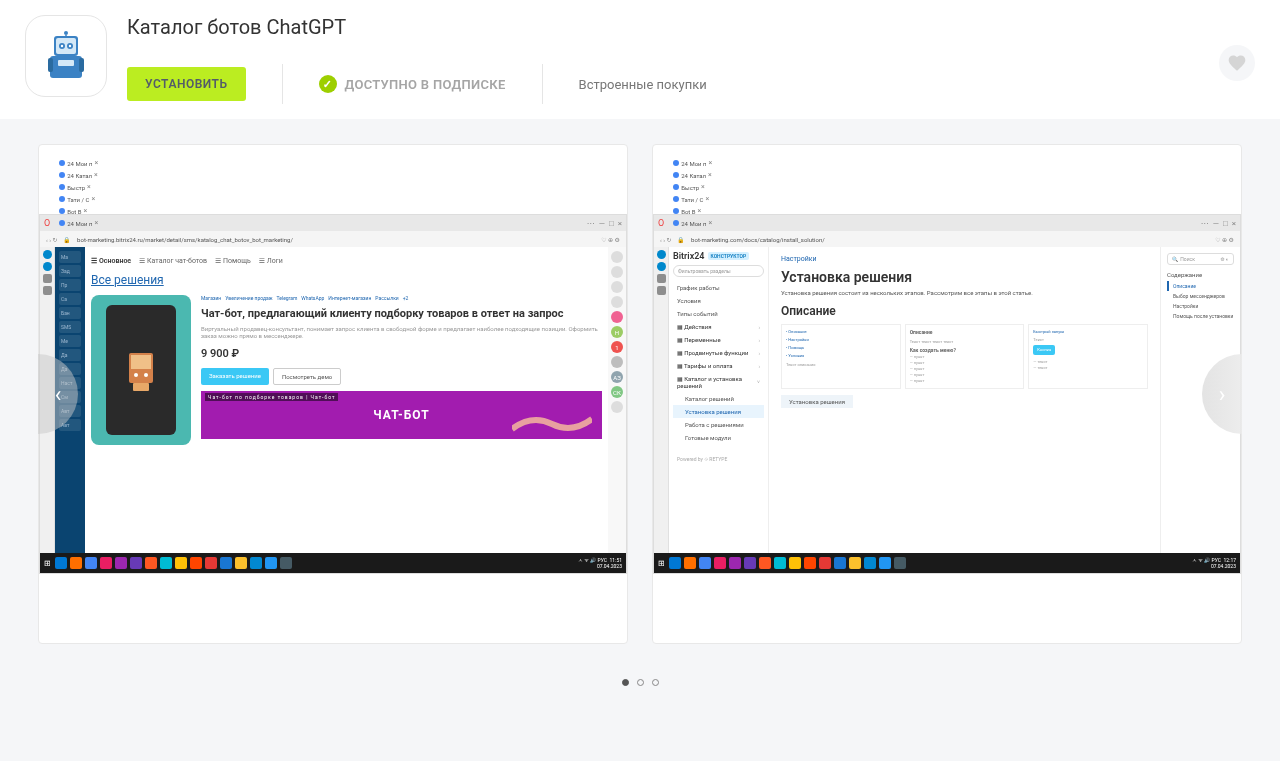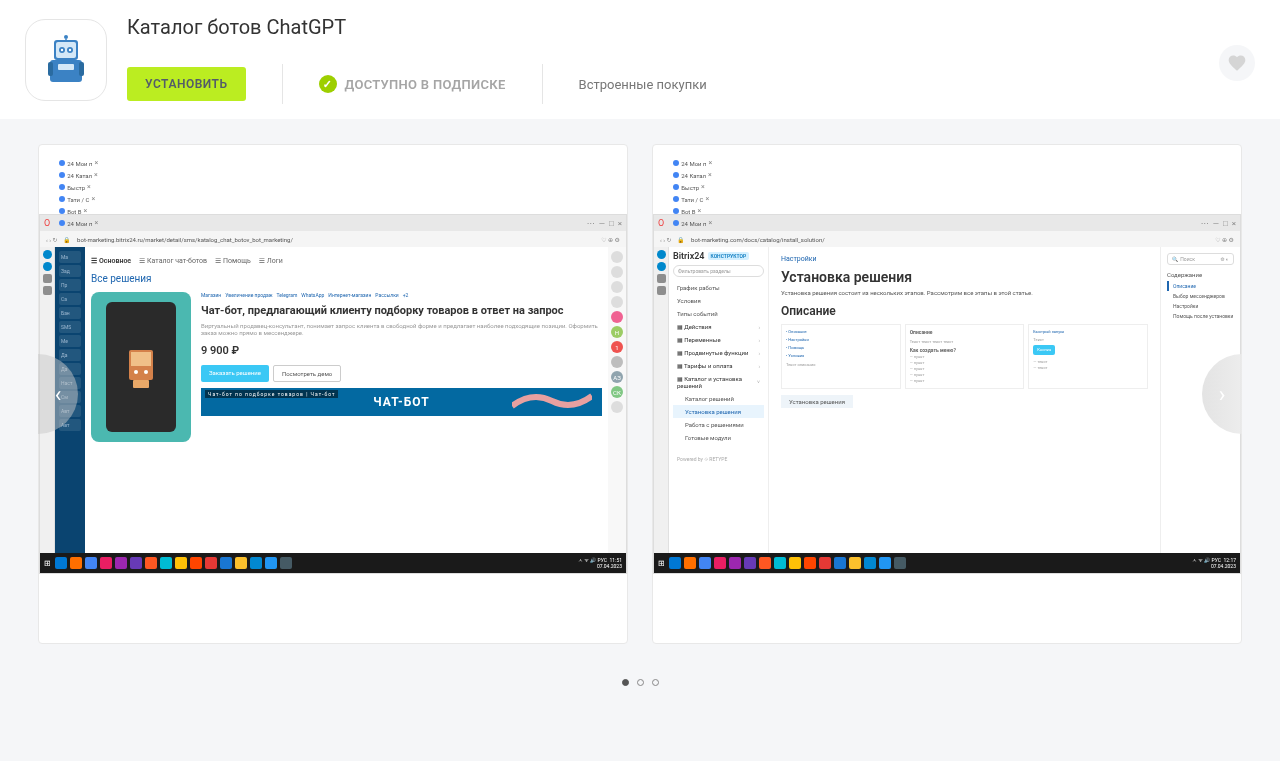--- a/index.html
+++ b/index.html
@@ -1,17 +1,17 @@
 <!DOCTYPE html>
 <html><head>
 <meta charset="utf-8">
 <style>
 *{margin:0;padding:0;box-sizing:border-box;font-family:-apple-system,BlinkMacSystemFont,"Segoe UI",Roboto,Arial,sans-serif}
 body{background:#f5f6f8;width:1280px;height:761px;overflow:hidden}
-.header{background:#fff;padding:15px 25px;display:flex;align-items:center;gap:20px;position:relative}
+.header{background:#fff;padding:15px 25px;display:flex;align-items:flex-start;gap:20px;position:relative}
 .app-icon{width:82px;height:82px;border-radius:20px;border:1px solid #e5e5e5;display:flex;align-items:center;justify-content:center;background:#fff;flex-shrink:0}
 .app-icon svg{width:60px;height:60px}
 .header-content{flex:1}
 .app-title{font-size:20px;font-weight:400;color:#333;margin-bottom:25px}
 .header-actions{display:flex;align-items:center;gap:16px}
 .install-btn{background:#bbed21;color:#535c69;border:none;padding:10px 18px;font-size:12px;font-weight:600;letter-spacing:0.5px;border-radius:3px;cursor:pointer}
 .divider{width:1px;height:40px;background:#e5e5e5;margin:0 20px}
 .subscription{display:flex;align-items:center;gap:8px;color:#a5a5a5;font-size:13px;font-weight:600;letter-spacing:0.3px}
 .check-icon{width:18px;height:18px;background:#9dcf00;border-radius:50%;display:flex;align-items:center;justify-content:center;color:#fff;font-size:11px}
 .in-app{color:#777;font-size:13px}
@@ -39,35 +39,35 @@
 .bitrix-sidebar{width:30px;background:#0a4470;display:flex;flex-direction:column;gap:2px;padding:4px 0;align-items:center}
 .bitrix-sidebar .bi{width:22px;height:12px;background:rgba(255,255,255,0.1);border-radius:2px;font-size:5px;color:#9db8d0;display:flex;align-items:center;padding-left:2px;overflow:hidden}
 .main-content{flex:1;background:#fff;padding:6px;overflow:hidden;position:relative}
 .right-rail{width:18px;background:#f8f8f8;display:flex;flex-direction:column;gap:3px;padding:4px 0;align-items:center}
 .rail-dot{width:12px;height:12px;border-radius:50%;background:#ccc;font-size:6px;display:flex;align-items:center;justify-content:center;color:#fff}
 .taskbar{height:20px;background:#1a1a1a;display:flex;align-items:center;padding:0 4px;gap:4px}
 .task-icon{width:12px;height:12px;border-radius:2px}
 .task-time{margin-left:auto;color:#fff;font-size:5px;text-align:right;line-height:1.2}
 
 .s1-breadcrumb{font-size:7px;color:#666;padding:4px 0;display:flex;gap:8px}
-.s1-link{color:#2067b0;font-size:10px;margin:4px 0;display:block}
+.s1-link{color:#2067b0;font-size:12px;text-decoration:underline;margin:4px 0;display:block}
 .s1-card{display:flex;gap:10px;margin-top:8px}
 .s1-phone{width:100px;height:150px;background:#4bb8b0;border-radius:8px;display:flex;align-items:center;justify-content:center;position:relative}
 .s1-phone-inner{width:70px;height:130px;background:#2a2a2a;border-radius:6px;display:flex;align-items:center;justify-content:center}
 .s1-info{flex:1}
 .s1-tags{display:flex;gap:4px;flex-wrap:wrap;margin-bottom:6px}
 .s1-tag{font-size:5px;color:#2067b0}
 .s1-title{font-size:11px;font-weight:700;color:#333;line-height:1.3;margin-bottom:4px}
 .s1-desc{font-size:6px;color:#999;margin-bottom:8px}
 .s1-price{font-size:11px;font-weight:600;margin-bottom:8px}
 .s1-btns{display:flex;gap:4px}
 .s1-btn{font-size:6px;padding:4px 8px;border-radius:2px}
 .s1-btn.primary{background:#3bc8f5;color:#fff}
 .s1-btn.secondary{border:1px solid #ccc;color:#555}
-.s1-video{margin-top:6px;height:28px;background:#0369a1;display:flex;align-items:center;justify-content:center;color:#fff;font-size:12px;font-weight:700;letter-spacing:1px;position:relative;overflow:hidden}
+.s1-video{margin-top:6px;height:48px;background:#a21caf;display:flex;align-items:center;justify-content:center;color:#fff;font-size:12px;font-weight:700;letter-spacing:1px;position:relative;overflow:hidden}
 .s1-video-label{position:absolute;top:2px;left:4px;font-size:5px;font-weight:400;background:rgba(0,0,0,0.5);padding:1px 3px}
 
 .s2-body{display:flex;flex:1;overflow:hidden}
 .s2-left{width:100px;background:#fff;border-right:1px solid #eee;padding:4px}
 .s2-logo{font-size:9px;font-weight:600;color:#333;margin-bottom:2px;display:flex;align-items:center;gap:3px}
 .s2-badge{background:#d4f0ff;color:#0a7abf;font-size:5px;padding:1px 3px;border-radius:2px}
 .s2-search{border:1px solid #ddd;border-radius:8px;font-size:5px;padding:2px 4px;color:#999;margin:4px 0}
 .s2-menu-item{font-size:6px;color:#555;padding:3px 4px;display:flex;justify-content:space-between;align-items:center}
 .s2-menu-item.icon{color:#333}
 .s2-menu-item.active{background:#e8f4fd;color:#2067b0}

